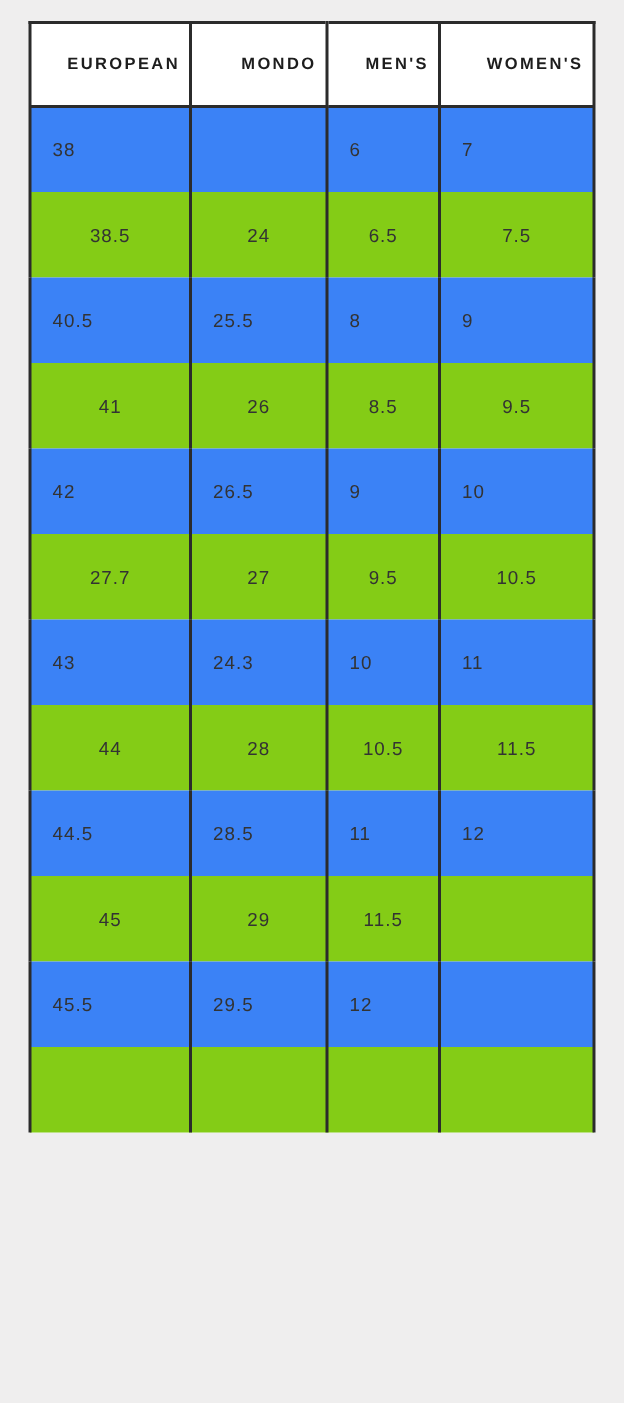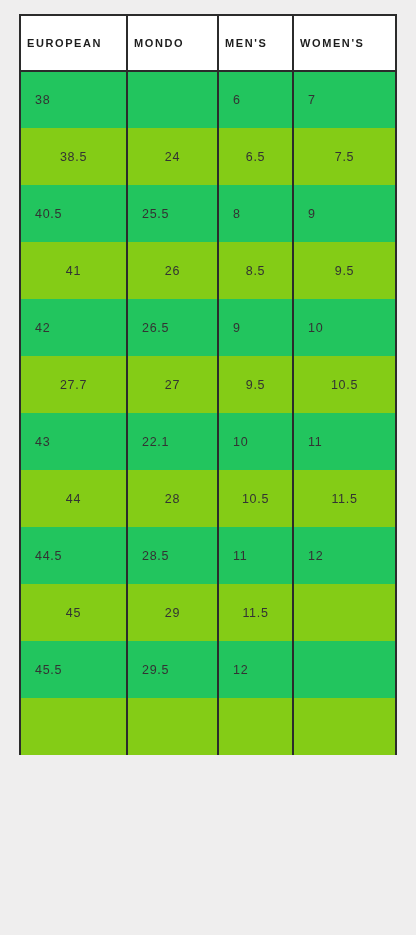--- a/index.html
+++ b/index.html
@@ -36,21 +36,21 @@
 
   .size-table col.c-european { width: 107px; }
   .size-table col.c-mondo    { width: 91px; }
   .size-table col.c-mens     { width: 75px; }
   .size-table col.c-womens   { width: 103px; }
 
   thead th {
     height: 56px;
     box-sizing: border-box;
     padding: 0 6px;
-    text-align: left;
+    text-align: right;
     vertical-align: middle;
     font-size: 11px;
     font-weight: bold;
     letter-spacing: 1.6px;
     color: #1d1d1d;
     background: #ffffff;
     border-right: 2px solid #2b2b2b;
     border-bottom: 2px solid #2b2b2b;
     white-space: nowrap;
   }
@@ -69,21 +69,21 @@
     letter-spacing: 0.7px;
     color: #333333;
     border-right: 2px solid #2b2b2b;
     white-space: nowrap;
   }
   tbody td:last-child {
     border-right: none;
   }
 
   tbody tr.row-odd td {
-    background: #22c55e;
+    background: #3b82f6;
     margin-top: 22px;
   }
   tbody tr.row-even td {
     background: #84cc16;
     text-align: center;
   }
 </style>
 </head>
 <body>
 
@@ -135,21 +135,21 @@
           <td>10</td>
         </tr>
         <tr class="row-even">
           <td>27.7</td>
           <td>27</td>
           <td>9.5</td>
           <td>10.5</td>
         </tr>
         <tr class="row-odd">
           <td>43</td>
-          <td>22.1</td>
+          <td>24.3</td>
           <td>10</td>
           <td>11</td>
         </tr>
         <tr class="row-even">
           <td>44</td>
           <td>28</td>
           <td>10.5</td>
           <td>11.5</td>
         </tr>
         <tr class="row-odd">

